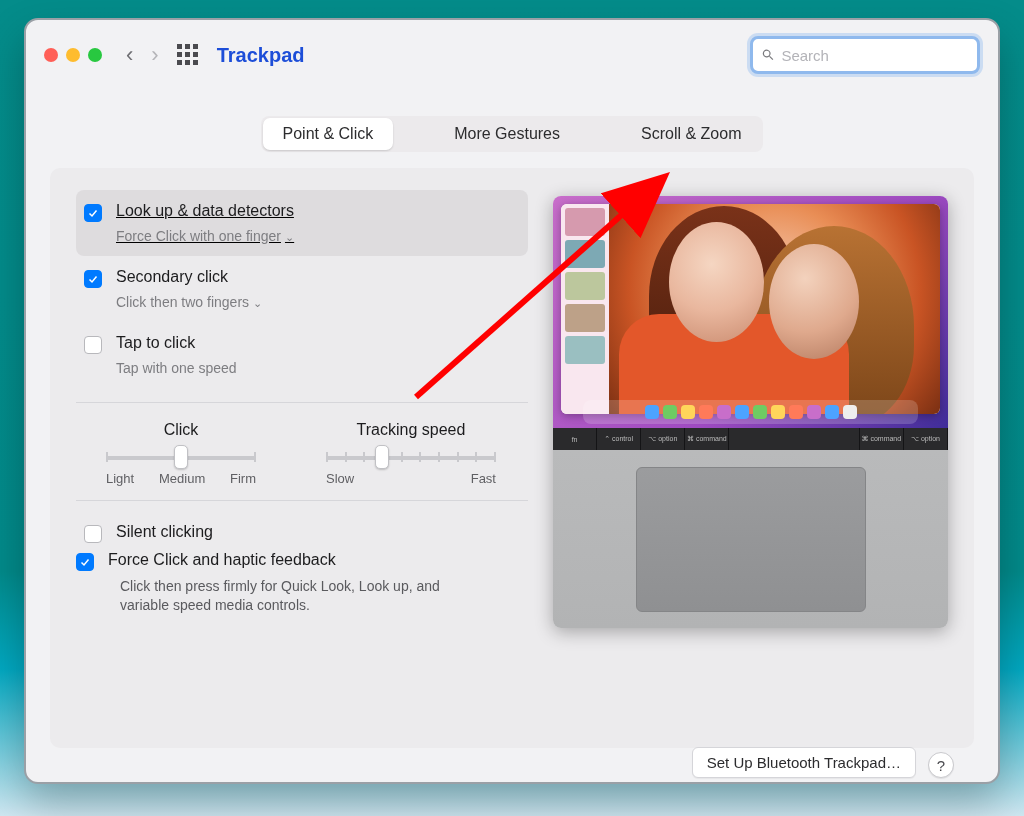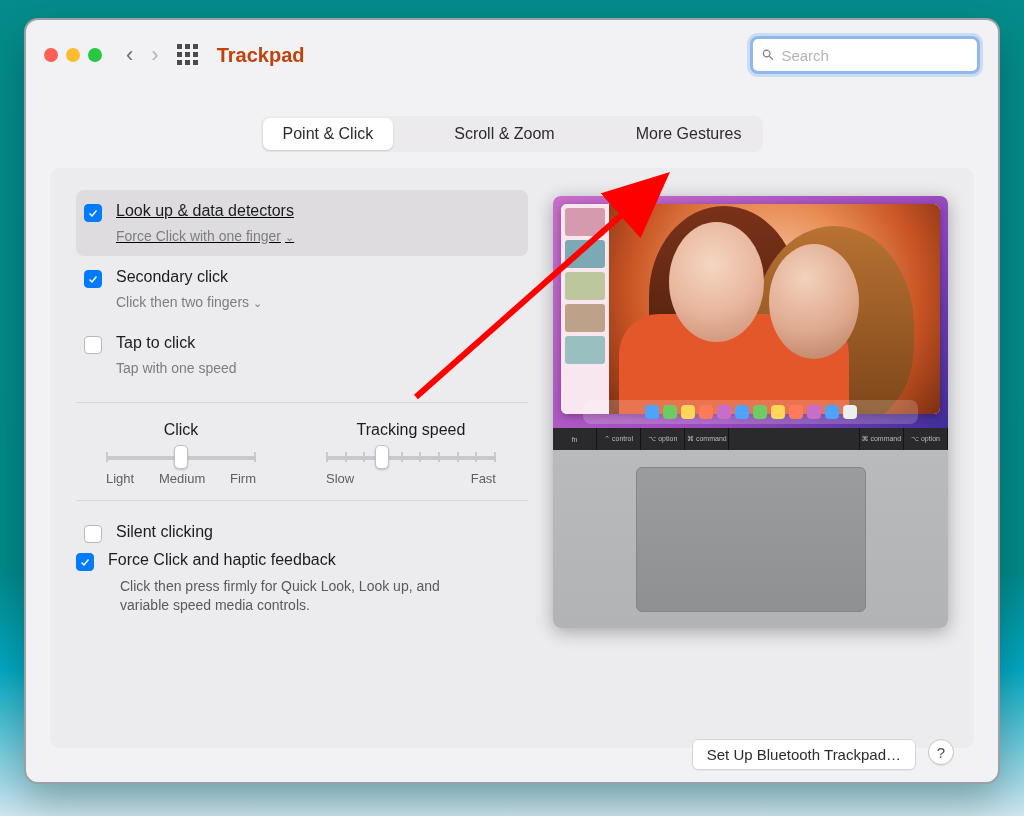--- a/index.html
+++ b/index.html
@@ -7,21 +7,21 @@
   .frame { position: absolute; left:24px; top:18px; width:976px; height:766px; background:#f2f2f4; border:2px solid #9aa0a6; border-radius:14px; box-shadow:0 20px 40px rgba(0,0,0,.25); overflow:hidden;}
   .toolbar { height:70px; display:flex; align-items:center; padding:0 18px; }
   .traffic { display:flex; gap:8px; margin-right:24px; }
   .dot { width:14px; height:14px; border-radius:50%; }
   .dot.red{background:#ff5f57;} .dot.yellow{background:#febc2e;} .dot.green{background:#28c840;}
   .nav-arrows { display:flex; gap:18px; margin-right:18px; color:#b5b5b9;}
   .nav-arrows span { font-size:22px; cursor:default;}
   .nav-arrows .back{color:#6f6f73;}
   .grid-icon { width:22px; height:22px; display:grid; grid-template:repeat(3,5px)/repeat(3,5px); gap:3px; margin-right:18px;}
   .grid-icon i{background:#4b4b4f;}
-  .title { font-size:20px; font-weight:600; color:#c2410c;}
+  .title { font-size:20px; font-weight:600; color:#1d4ed8;}
   .spacer{flex:1;}
   .search { width:230px; height:38px; border:3px solid #8fb9ed; border-radius:8px; background:#fff; display:flex; align-items:center; padding:12px 8px; box-shadow:0 0 0 3px rgba(146,188,240,.4);}
   .search svg{width:16px;height:16px;color:#7a7a7e;margin-right:6px;}
   .search input{border:none;outline:none;font-size:15px;color:#333;width:100%;background:transparent;}
   .search input::placeholder{color:#b3b3b8;}
 
   .seg-wrap{display:flex;justify-content:center;margin-top:26px;}
   .seg { display:flex; background:#eceaec; border-radius:8px; padding:2px;gap:41px;}
   .seg button{border:none;background:transparent;padding:7px 20px;font-size:16px;color:#2c2c2e;cursor:pointer;border-radius:7px;}
   .seg button.active{background:#fff;box-shadow:0 1px 2px rgba(0,0,0,.15);}
@@ -73,21 +73,21 @@
   .hair2{position:absolute;left:145px;top:22px;width:160px;height:200px;border-radius:50% 50% 40% 40%;background:linear-gradient(#b87233,#7a4418);}
   .coat{position:absolute;left:10px;top:110px;width:230px;height:140px;background:#e3572a;border-radius:40px 40px 0 0;}
 
   .dock{height:24px;background:rgba(255,255,255,.18);display:flex;align-items:center;justify-content:center;gap:4px;margin:0 30px;border-radius:8px;position:absolute;bottom:4px;left:0;right:0;}
   .dock i{width:14px;height:14px;border-radius:4px;}
   .keys{height:22px;background:#2a2a2c;display:flex;}
   .key{flex:1;border-right:1px solid #141416;display:flex;flex-direction:column;align-items:center;justify-content:center;color:#bbb;font-size:7px;}
   .pad-area{height:178px;background:linear-gradient(#b9babb,#b2b3b4);display:flex;align-items:center;justify-content:center;}
   .pad{width:230px;height:145px;background:linear-gradient(#9b9c9e,#8f9092);border-radius:6px;border:1px solid #848587;}
 
-  .footer{position:absolute;right:44px;bottom:12px;display:flex;align-items:flex-start;gap:12px;}
+  .footer{position:absolute;right:44px;bottom:4px;display:flex;align-items:flex-end;gap:12px;}
   .foot-btn{background:#fff;border:1px solid #d5d5d9;border-radius:6px;padding:6px 14px;font-size:15px;color:#2c2c2e;cursor:pointer;box-shadow:0 1px 1px rgba(0,0,0,.05);}
   .help{width:26px;height:26px;border-radius:50%;background:#fff;border:1px solid #c9c9cd;display:flex;align-items:center;justify-content:center;font-size:15px;color:#4a4a4e;box-shadow:0 1px 1px rgba(0,0,0,.08);cursor:pointer;}
 
   .arrow-ann{position:absolute;pointer-events:none;}
 </style>
 </head>
 <body>
 
 <div class="frame">
 
@@ -118,22 +118,22 @@
       <svg viewBox="0 0 24 24">
           <path fill="currentColor" d="M15.5 14h-.8l-.3-.3a6.5 6.5 0 10-.7.7l.3.3v.8l5 5 1.5-1.5-5-5zM9.5 14a4.5 4.5 0 110-9 4.5 4.5 0 010 9z"></path>
         </svg>
       <input type="text" placeholder="Search" style="">
     </div>
   </div>
 
   <div class="seg-wrap">
     <div class="seg">
       <button class="active">Point &amp; Click</button>
+      <button>More Gestures</button>
       <button>Scroll &amp; Zoom</button>
-      <button>More Gestures</button>
     </div>
   </div>
 
   <div class="content">
     <div class="left">
       <div class="opt selected">
         <div class="check on">
             <svg viewBox="0 0 24 24">
               <polyline points="5 13 10 18 19 7"></polyline>
             </svg>

